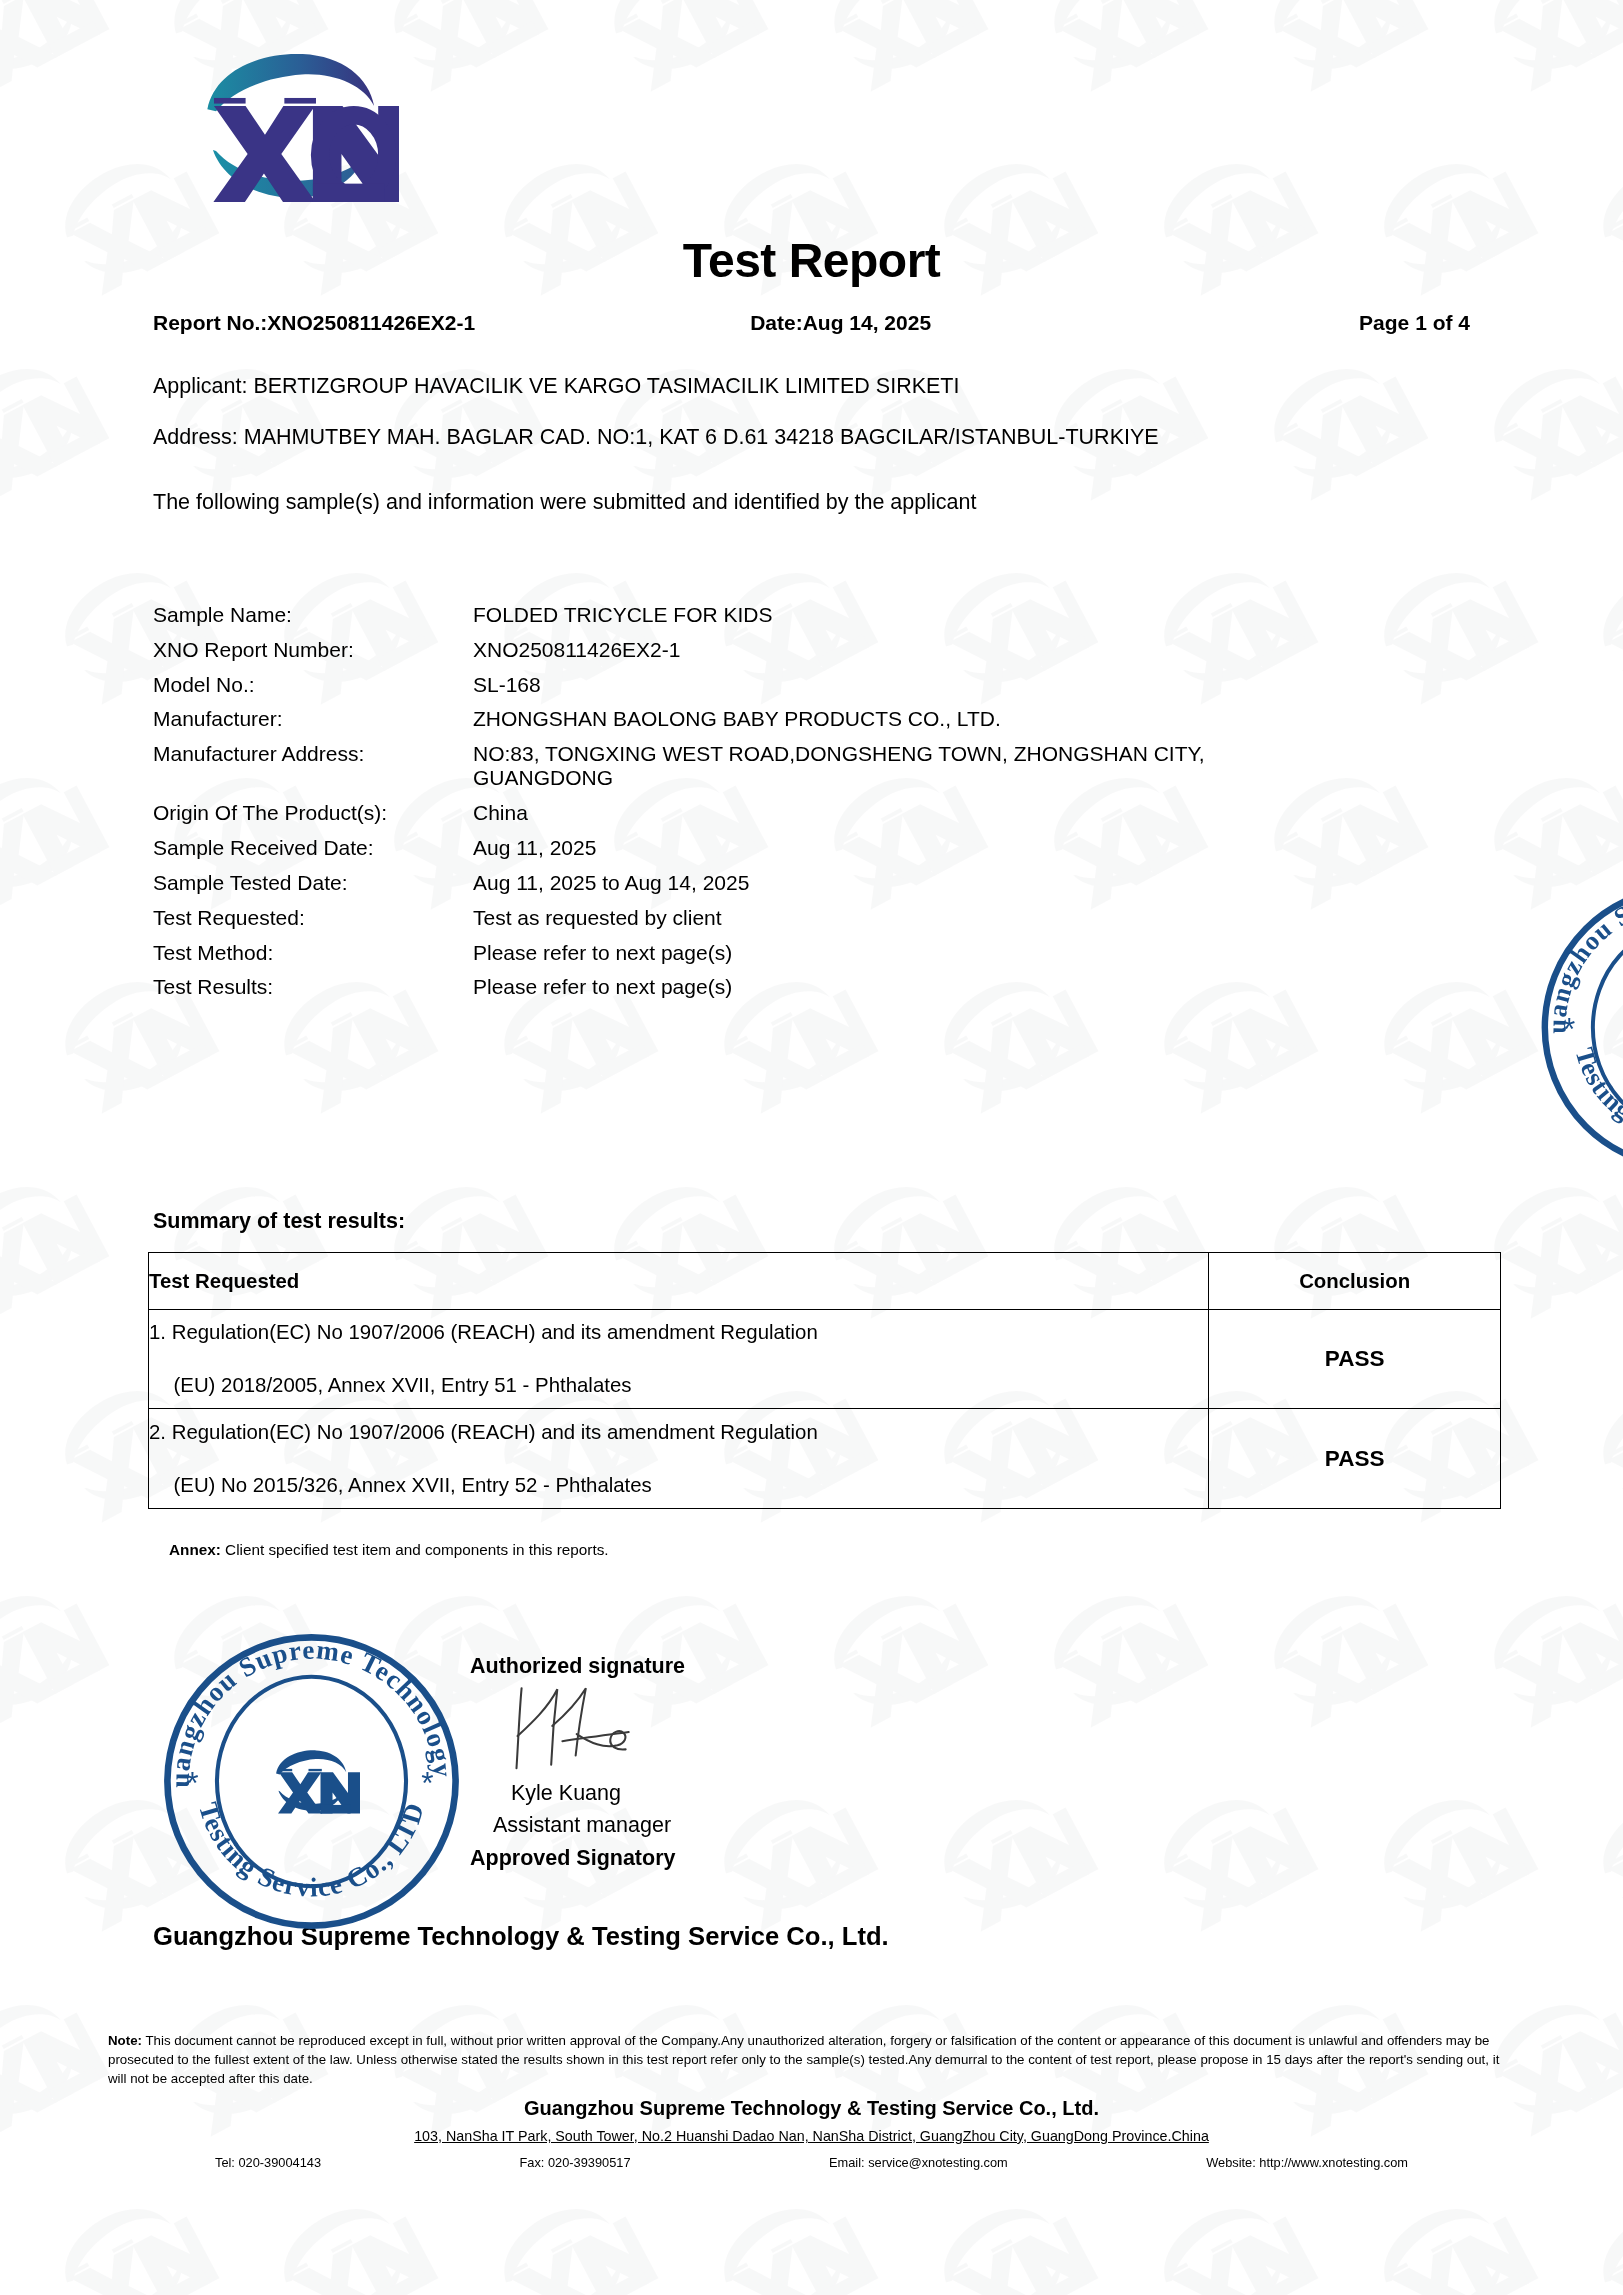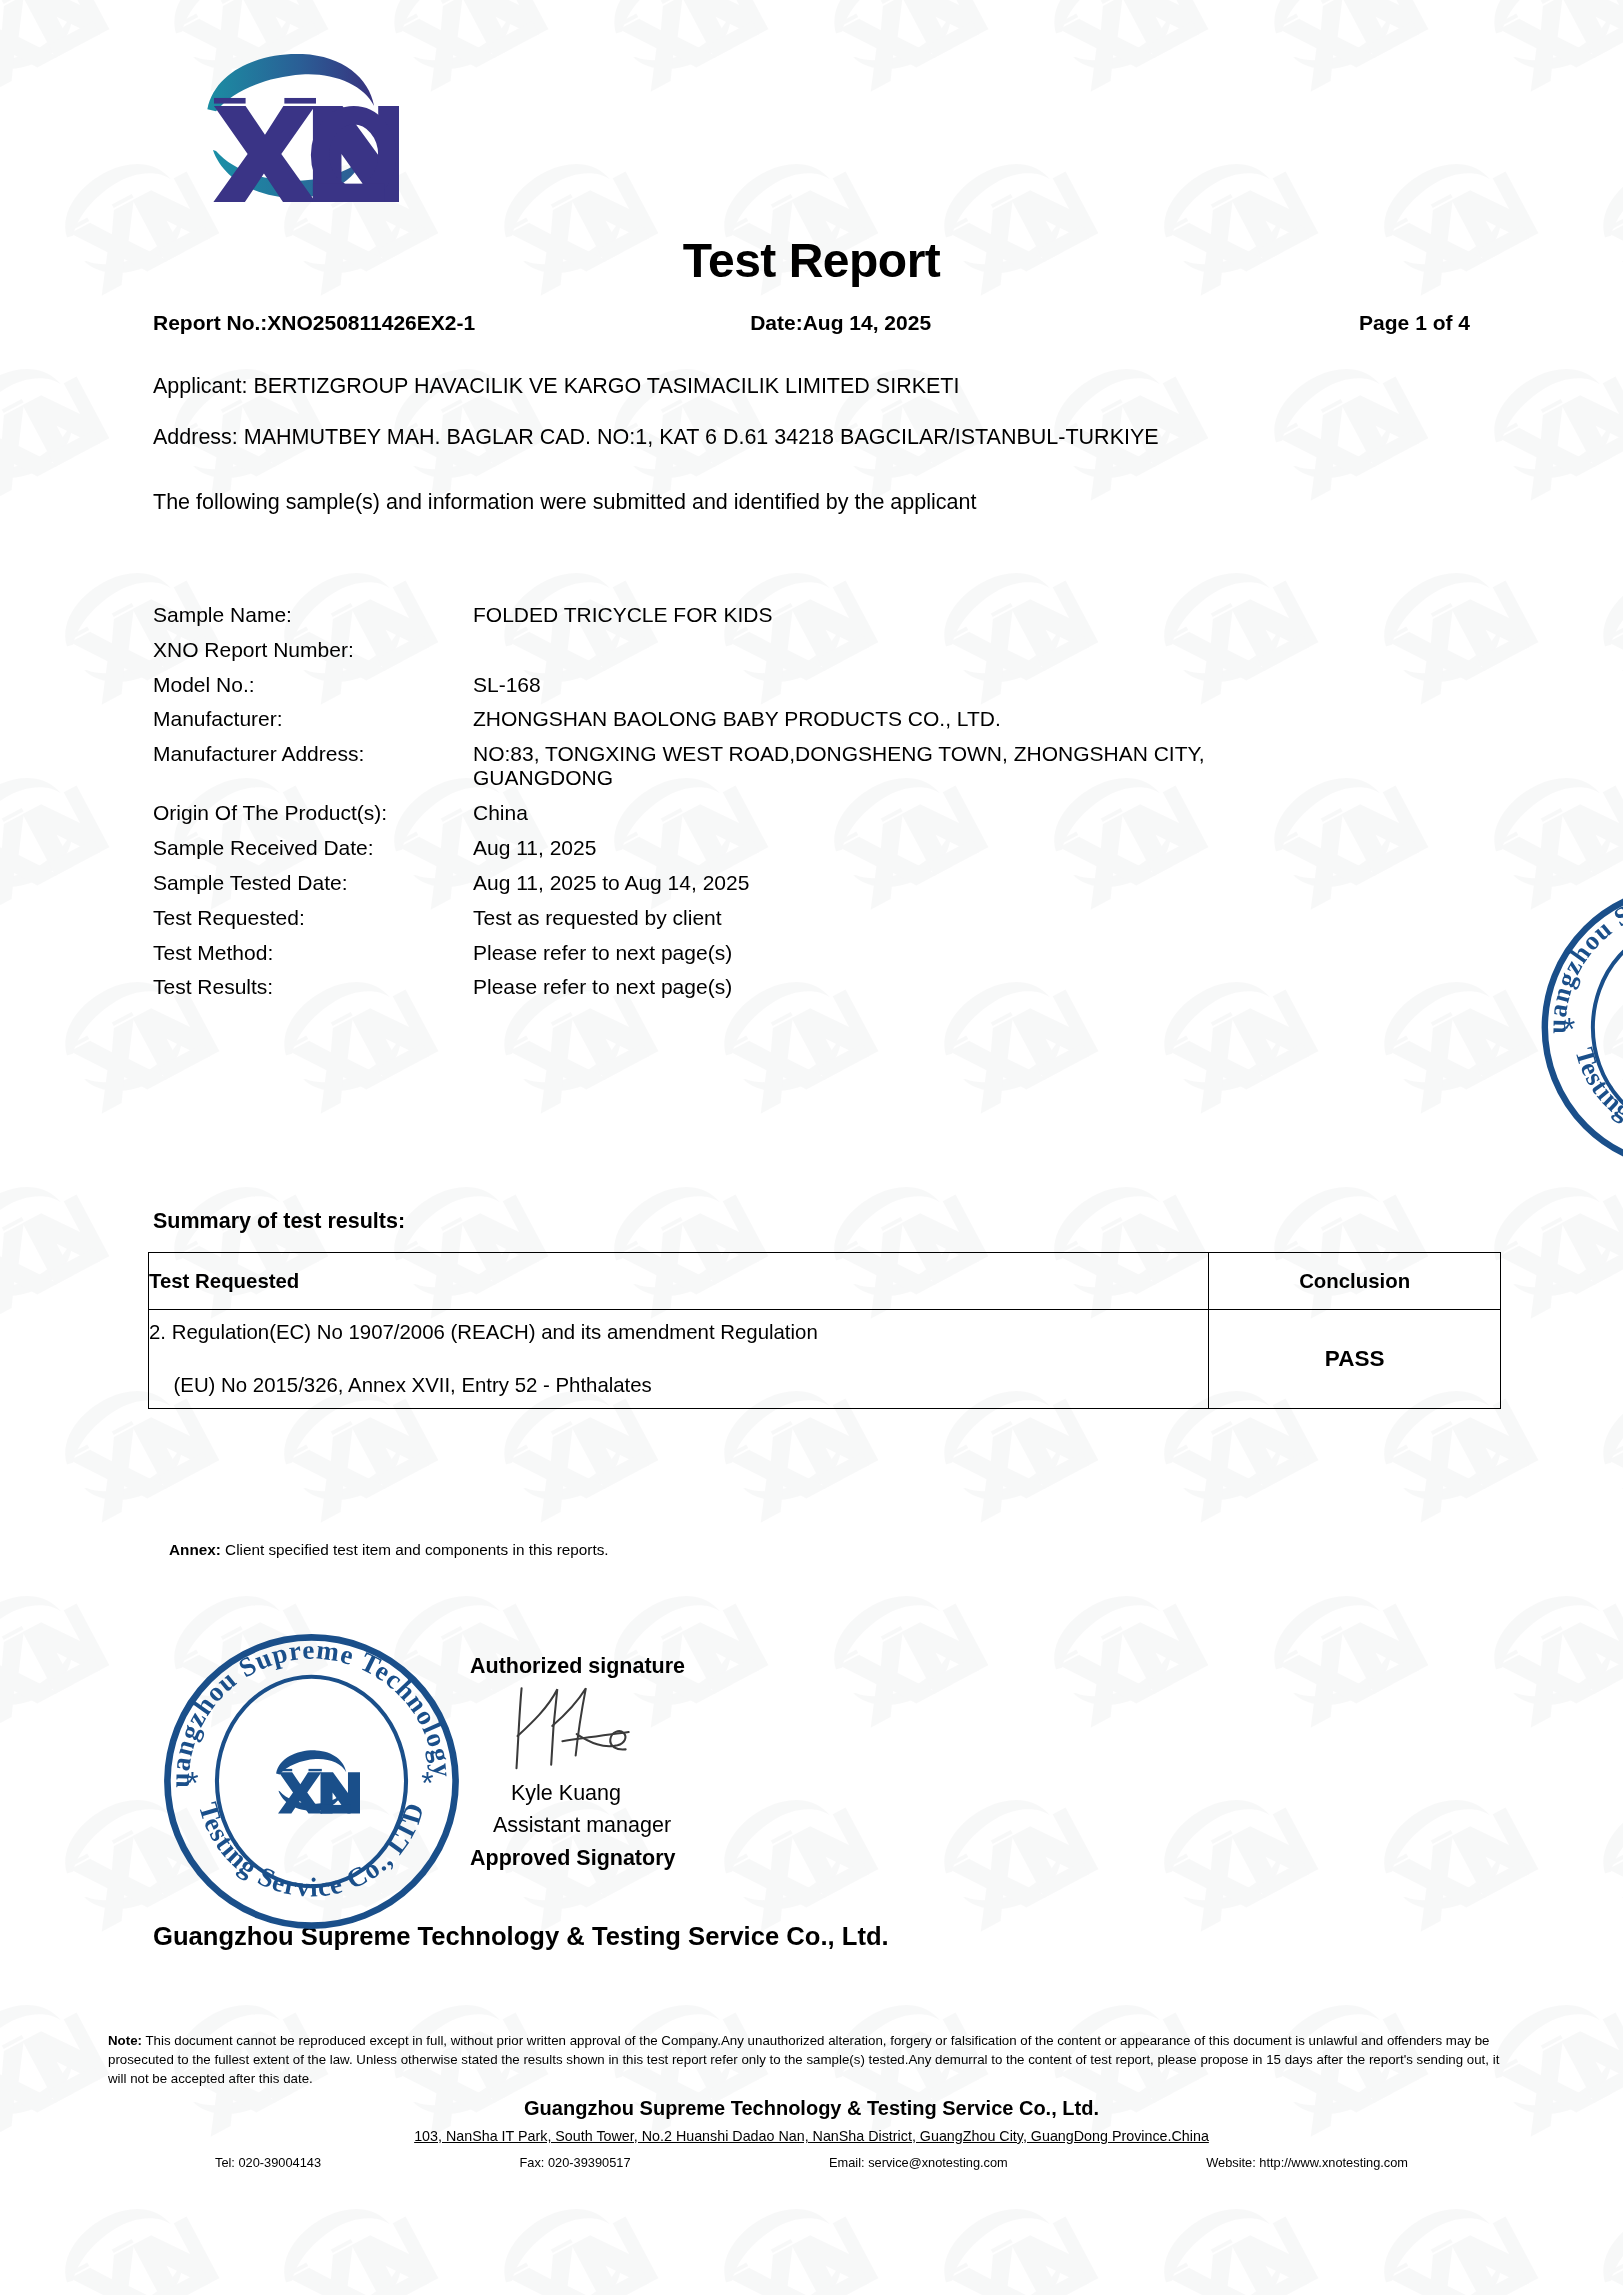--- a/index.html
+++ b/index.html
@@ -1510,20 +1510,21 @@
   <div class="para" id="address-line">Address: MAHMUTBEY MAH. BAGLAR CAD. NO:1, KAT 6 D.61 34218 BAGCILAR/ISTANBUL-TURKIYE</div>
   <div class="para" id="submitted-line">The following sample(s) and information were submitted and identified by the applicant</div>
 
   <div id="info-block">
     <div class="info-row">
       <div class="info-label">Sample Name:</div>
       <div class="info-value">FOLDED TRICYCLE FOR KIDS</div>
     </div>
     <div class="info-row">
       <div class="info-label">XNO Report Number:</div>
+      <div class="info-value">XNO250811426EX2-1</div>
     </div>
     <div class="info-row">
       <div class="info-label">Model No.:</div>
       <div class="info-value">SL-168</div>
     </div>
     <div class="info-row">
       <div class="info-label">Manufacturer:</div>
       <div class="info-value">ZHONGSHAN BAOLONG BABY PRODUCTS CO., LTD.</div>
     </div>
     <div class="info-row">
@@ -1562,20 +1563,27 @@
   <div id="summary-heading">Summary of test results:</div>
 
   <table id="summary-table">
     <thead>
       <tr>
         <th class="col-test">Test Requested</th>
         <th class="col-concl">Conclusion</th>
       </tr>
     </thead>
     <tbody>
+      <tr>
+        <td class="cell-test">
+          <span class="req-line1">1.  Regulation(EC) No 1907/2006 (REACH) and its amendment Regulation</span>
+          <span class="req-line2">(EU) 2018/2005, Annex XVII, Entry 51 - Phthalates</span>
+        </td>
+        <td class="cell-concl">PASS</td>
+      </tr>
       <tr>
         <td class="cell-test">
           <span class="req-line1">2.  Regulation(EC) No 1907/2006 (REACH) and its amendment Regulation</span>
           <span class="req-line2">(EU) No 2015/326, Annex XVII, Entry 52 - Phthalates</span>
         </td>
         <td class="cell-concl">PASS</td>
       </tr>
     </tbody>
   </table>
 

